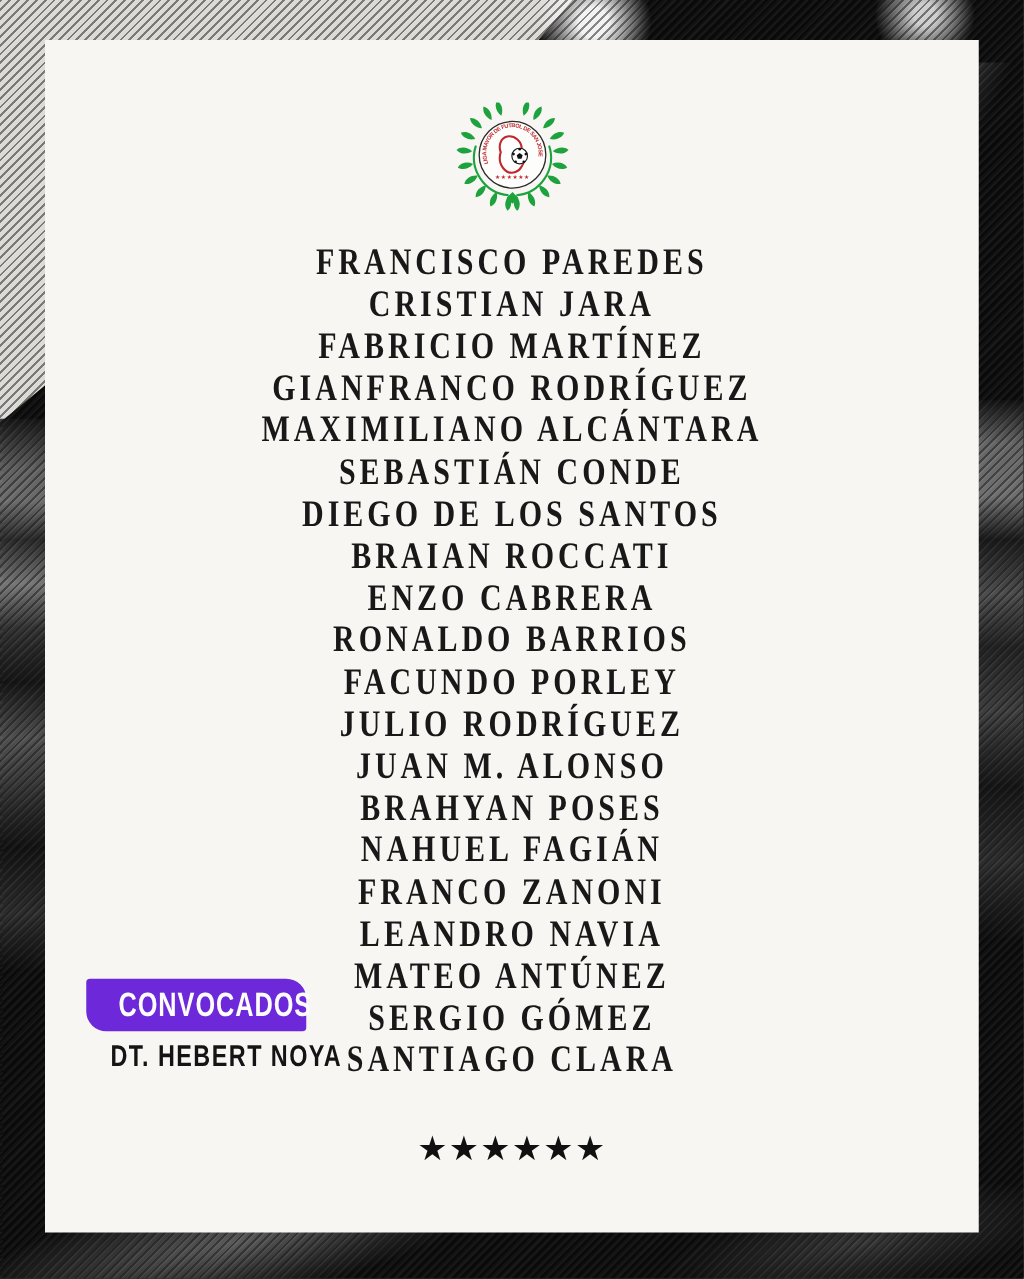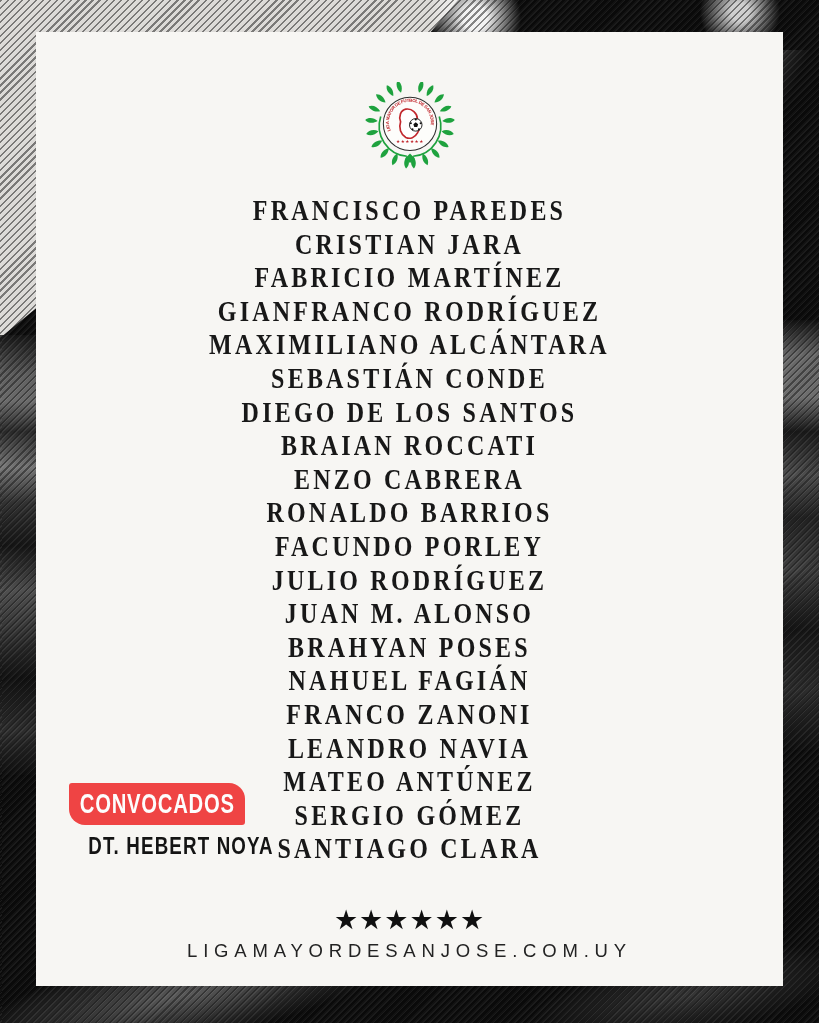--- a/index.html
+++ b/index.html
@@ -40,21 +40,21 @@
 
   .crest{position:absolute;left:50%;top:50px;transform:translateX(-50%);width:106px;height:92px;}
   .crest svg{display:block;width:106px;height:92px;}
 
   .roster{position:absolute;left:0;right:0;top:161px;text-align:center;font-family:Liberation Serif, serif;}
   .player{height:33.6px;line-height:33.6px;font-size:30px;font-weight:700;
           letter-spacing:4px;color:#181818;transform:scaleX(.8);transform-origin:50% 50%;
           white-space:nowrap;}
 
   .badge-group{position:absolute;left:33px;top:751px;width:176px;}
-  .badge{width:176px;height:42px;background:#ef4444;display:flex;align-items:center;justify-content:center;
+  .badge{width:176px;height:42px;background:#6d28d9;display:flex;align-items:center;justify-content:flex-start;
          border-radius:3px 16px 3px 16px;}
   .badge span{font-size:27px;font-weight:700;letter-spacing:1px;color:#fdfdfd;
               transform:scaleX(.75);white-space:nowrap;}
   .coach{margin-top:7px;width:176px;text-align:center;font-size:24px;font-weight:700;
          letter-spacing:1.5px;color:#141414;transform:scaleX(.78);transform-origin:50% 50%;
          white-space:nowrap;}
 
   .stars-row{position:absolute;left:0;right:0;top:872px;text-align:center;
              font-family:"DejaVu Sans",sans-serif;font-size:27px;letter-spacing:1px;color:#101010;}
   .website{position:absolute;left:0;right:0;top:908px;text-align:center;font-size:18.5px;
@@ -158,16 +158,15 @@
       </div>
 
     <div class="badge-group">
       <div class="badge">
         <span>CONVOCADOS</span>
       </div>
       <div class="coach">DT. HEBERT NOYA</div>
     </div>
 
     <div class="stars-row">★★★★★★</div>
-    <div class="website">LIGAMAYORDESANJOSE.COM.UY</div>
 
   </div>
 </div>
 
 </body></html>

